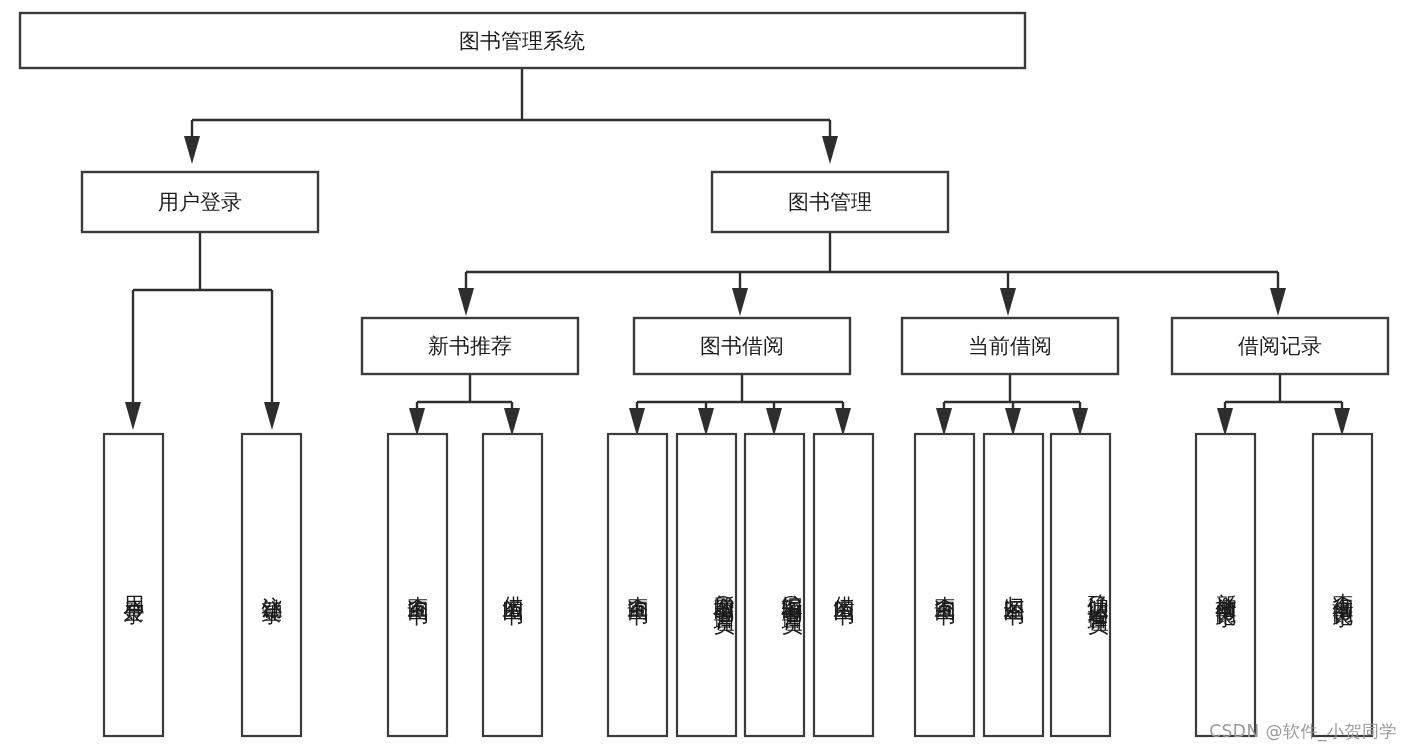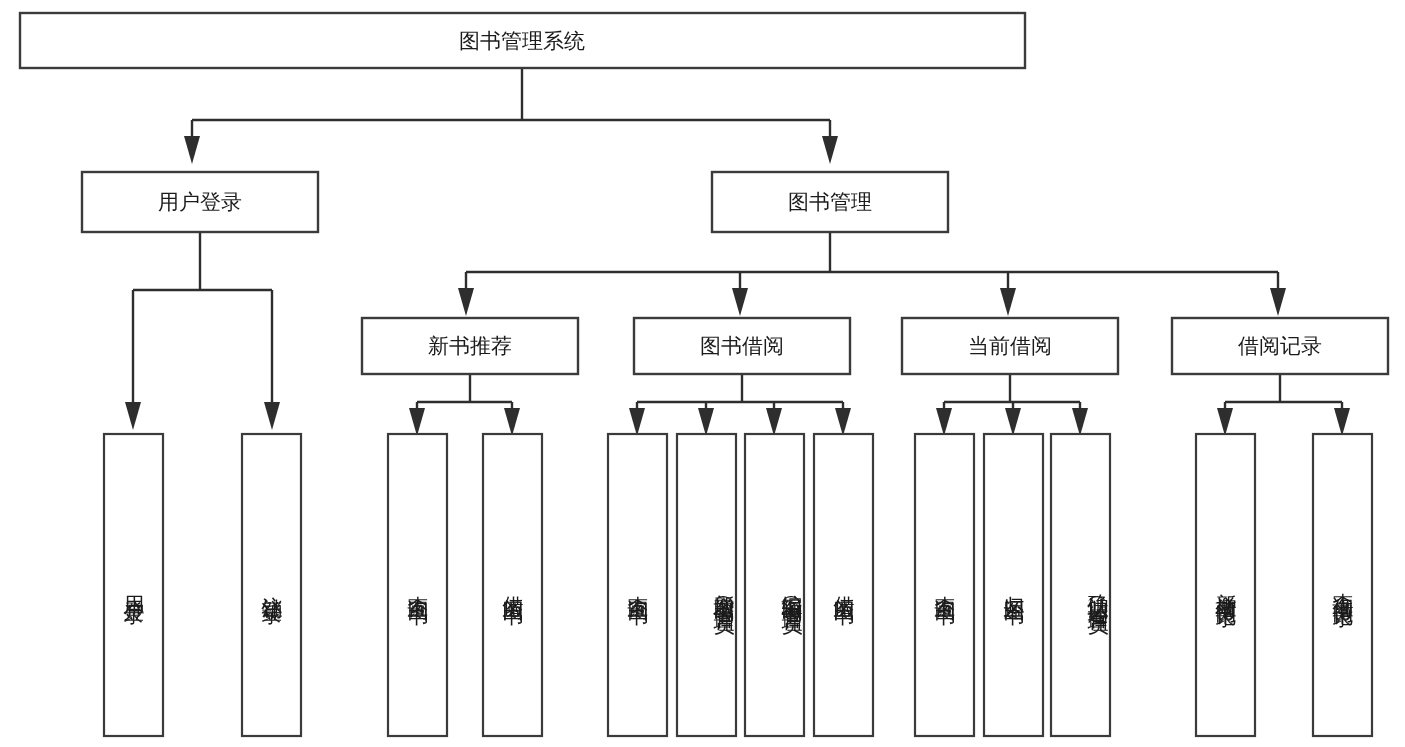--- a/index.html
+++ b/index.html
@@ -208,14 +208,15 @@
   <div class="node-label-v" style="left:608px; top:434px; width:59px; height:302px;">查询图书</div>
   <div class="node-label-v" style="left:677px; top:434px; width:59px; height:302px; align-items:flex-start; padding-top:10px; box-sizing:border-box;">新增图书（管理员）</div>
   <div class="node-label-v" style="left:745px; top:434px; width:59px; height:302px; align-items:flex-start; padding-top:10px; box-sizing:border-box;">编辑图书（管理员）</div>
   <div class="node-label-v" style="left:814px; top:434px; width:59px; height:302px;">借阅图书</div>
   <div class="node-label-v" style="left:915px; top:434px; width:59px; height:302px;">查询图书</div>
   <div class="node-label-v" style="left:984px; top:434px; width:59px; height:302px;">归还图书</div>
   <div class="node-label-v" style="left:1051px; top:434px; width:59px; height:302px; align-items:flex-start; padding-top:10px; box-sizing:border-box;">确认归还（管理员）</div>
   <div class="node-label-v" style="left:1196px; top:434px; width:59px; height:302px;">新增借阅记录</div>
   <div class="node-label-v" style="left:1313px; top:434px; width:59px; height:302px;">查询借阅记录</div>
 
+  <div class="watermark">CSDN @软件_小贺同学</div>
 
 </div>
 
 </body></html>

